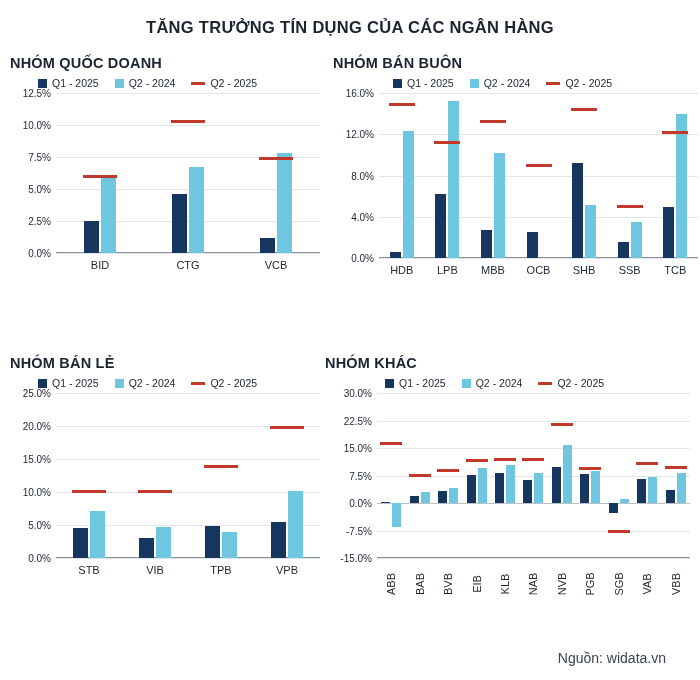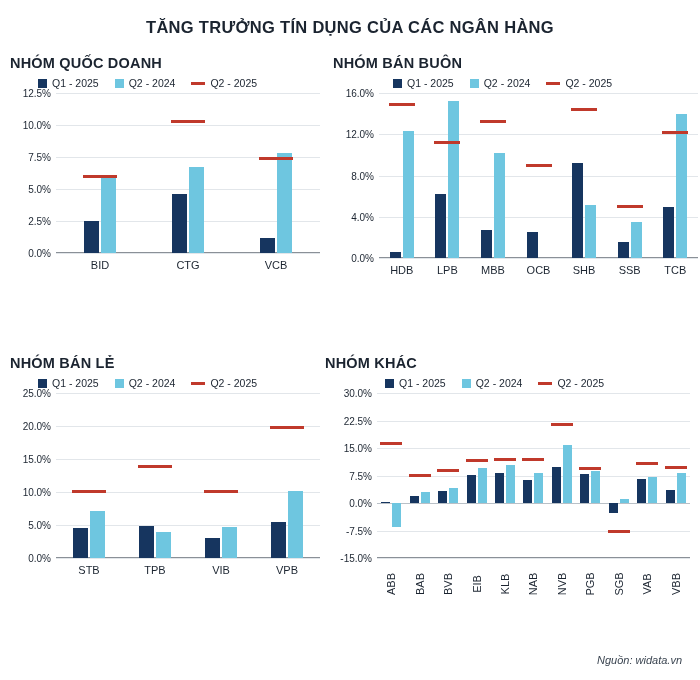--- a/index.html
+++ b/index.html
@@ -46,22 +46,22 @@
     position:absolute;top:100%;margin-top:6px;left:50%;
     transform:translateX(-50%);
     font-size:11px;color:#1b2430;white-space:nowrap;
   }
   .xlabel.rot{
     transform:translateX(-50%) rotate(-90deg);
     transform-origin:center center;
     margin-top:20px;
   }
   .source{
-    position:absolute;right:18px;bottom:14px;
-    font-size:11px;font-style:italic;color:#3a4450;
+    position:absolute;right:34px;bottom:14px;
+    font-size:14px;color:#3a4450;
   }
 </style>
 </head>
 <body>
 
 <div class="main-title">TĂNG TRƯỞNG TÍN DỤNG CỦA CÁC NGÂN HÀNG</div>
 
 <div class="panel" style="left:10px;top:55px;width:310px;">
   <div class="panel-title">NHÓM QUỐC DOANH</div>
   <div class="legend">
@@ -220,30 +220,30 @@
       <div class="ytick" style="top: 0px;">25.0%</div>
       <div class="axis-line" style="bottom: 0px;"></div>
       <div class="bars">
         <div class="group">
           <div class="bar q1" style="width: 15px; top: 134.64px; height: 30.36px; bottom: auto; left: calc(50% - 16px);"></div>
           <div class="bar q2" style="width: 15px; top: 118.14px; height: 46.86px; bottom: auto; left: calc(50% + 1px);"></div>
           <div class="marker" style="width: 34px; left: calc(50% - 17px); top: 96.84px;"></div>
           <div class="xlabel">STB</div>
         </div>
         <div class="group">
+          <div class="bar q1" style="width: 15px; top: 144.54px; height: 20.46px; bottom: auto; left: calc(50% - 16px);"></div>
+          <div class="bar q2" style="width: 15px; top: 133.98px; height: 31.02px; bottom: auto; left: calc(50% + 1px);"></div>
+          <div class="marker" style="width: 34px; left: calc(50% - 17px); top: 96.84px;"></div>
+          <div class="xlabel">VIB</div>
+        </div>
+        <div class="group">
           <div class="bar q1" style="width: 15px; top: 132.66px; height: 32.34px; bottom: auto; left: calc(50% - 16px);"></div>
           <div class="bar q2" style="width: 15px; top: 138.6px; height: 26.4px; bottom: auto; left: calc(50% + 1px);"></div>
           <div class="marker" style="width: 34px; left: calc(50% - 17px); top: 72.42px;"></div>
           <div class="xlabel">TPB</div>
-        </div>
-        <div class="group">
-          <div class="bar q1" style="width: 15px; top: 144.54px; height: 20.46px; bottom: auto; left: calc(50% - 16px);"></div>
-          <div class="bar q2" style="width: 15px; top: 133.98px; height: 31.02px; bottom: auto; left: calc(50% + 1px);"></div>
-          <div class="marker" style="width: 34px; left: calc(50% - 17px); top: 96.84px;"></div>
-          <div class="xlabel">VIB</div>
         </div>
         <div class="group">
           <div class="bar q1" style="width: 15px; top: 129.36px; height: 35.64px; bottom: auto; left: calc(50% - 16px);"></div>
           <div class="bar q2" style="width: 15px; top: 97.68px; height: 67.32px; bottom: auto; left: calc(50% + 1px);"></div>
           <div class="marker" style="width: 34px; left: calc(50% - 17px); top: 32.82px;"></div>
           <div class="xlabel">VPB</div>
         </div>
       </div>
     </div>
 </div>

